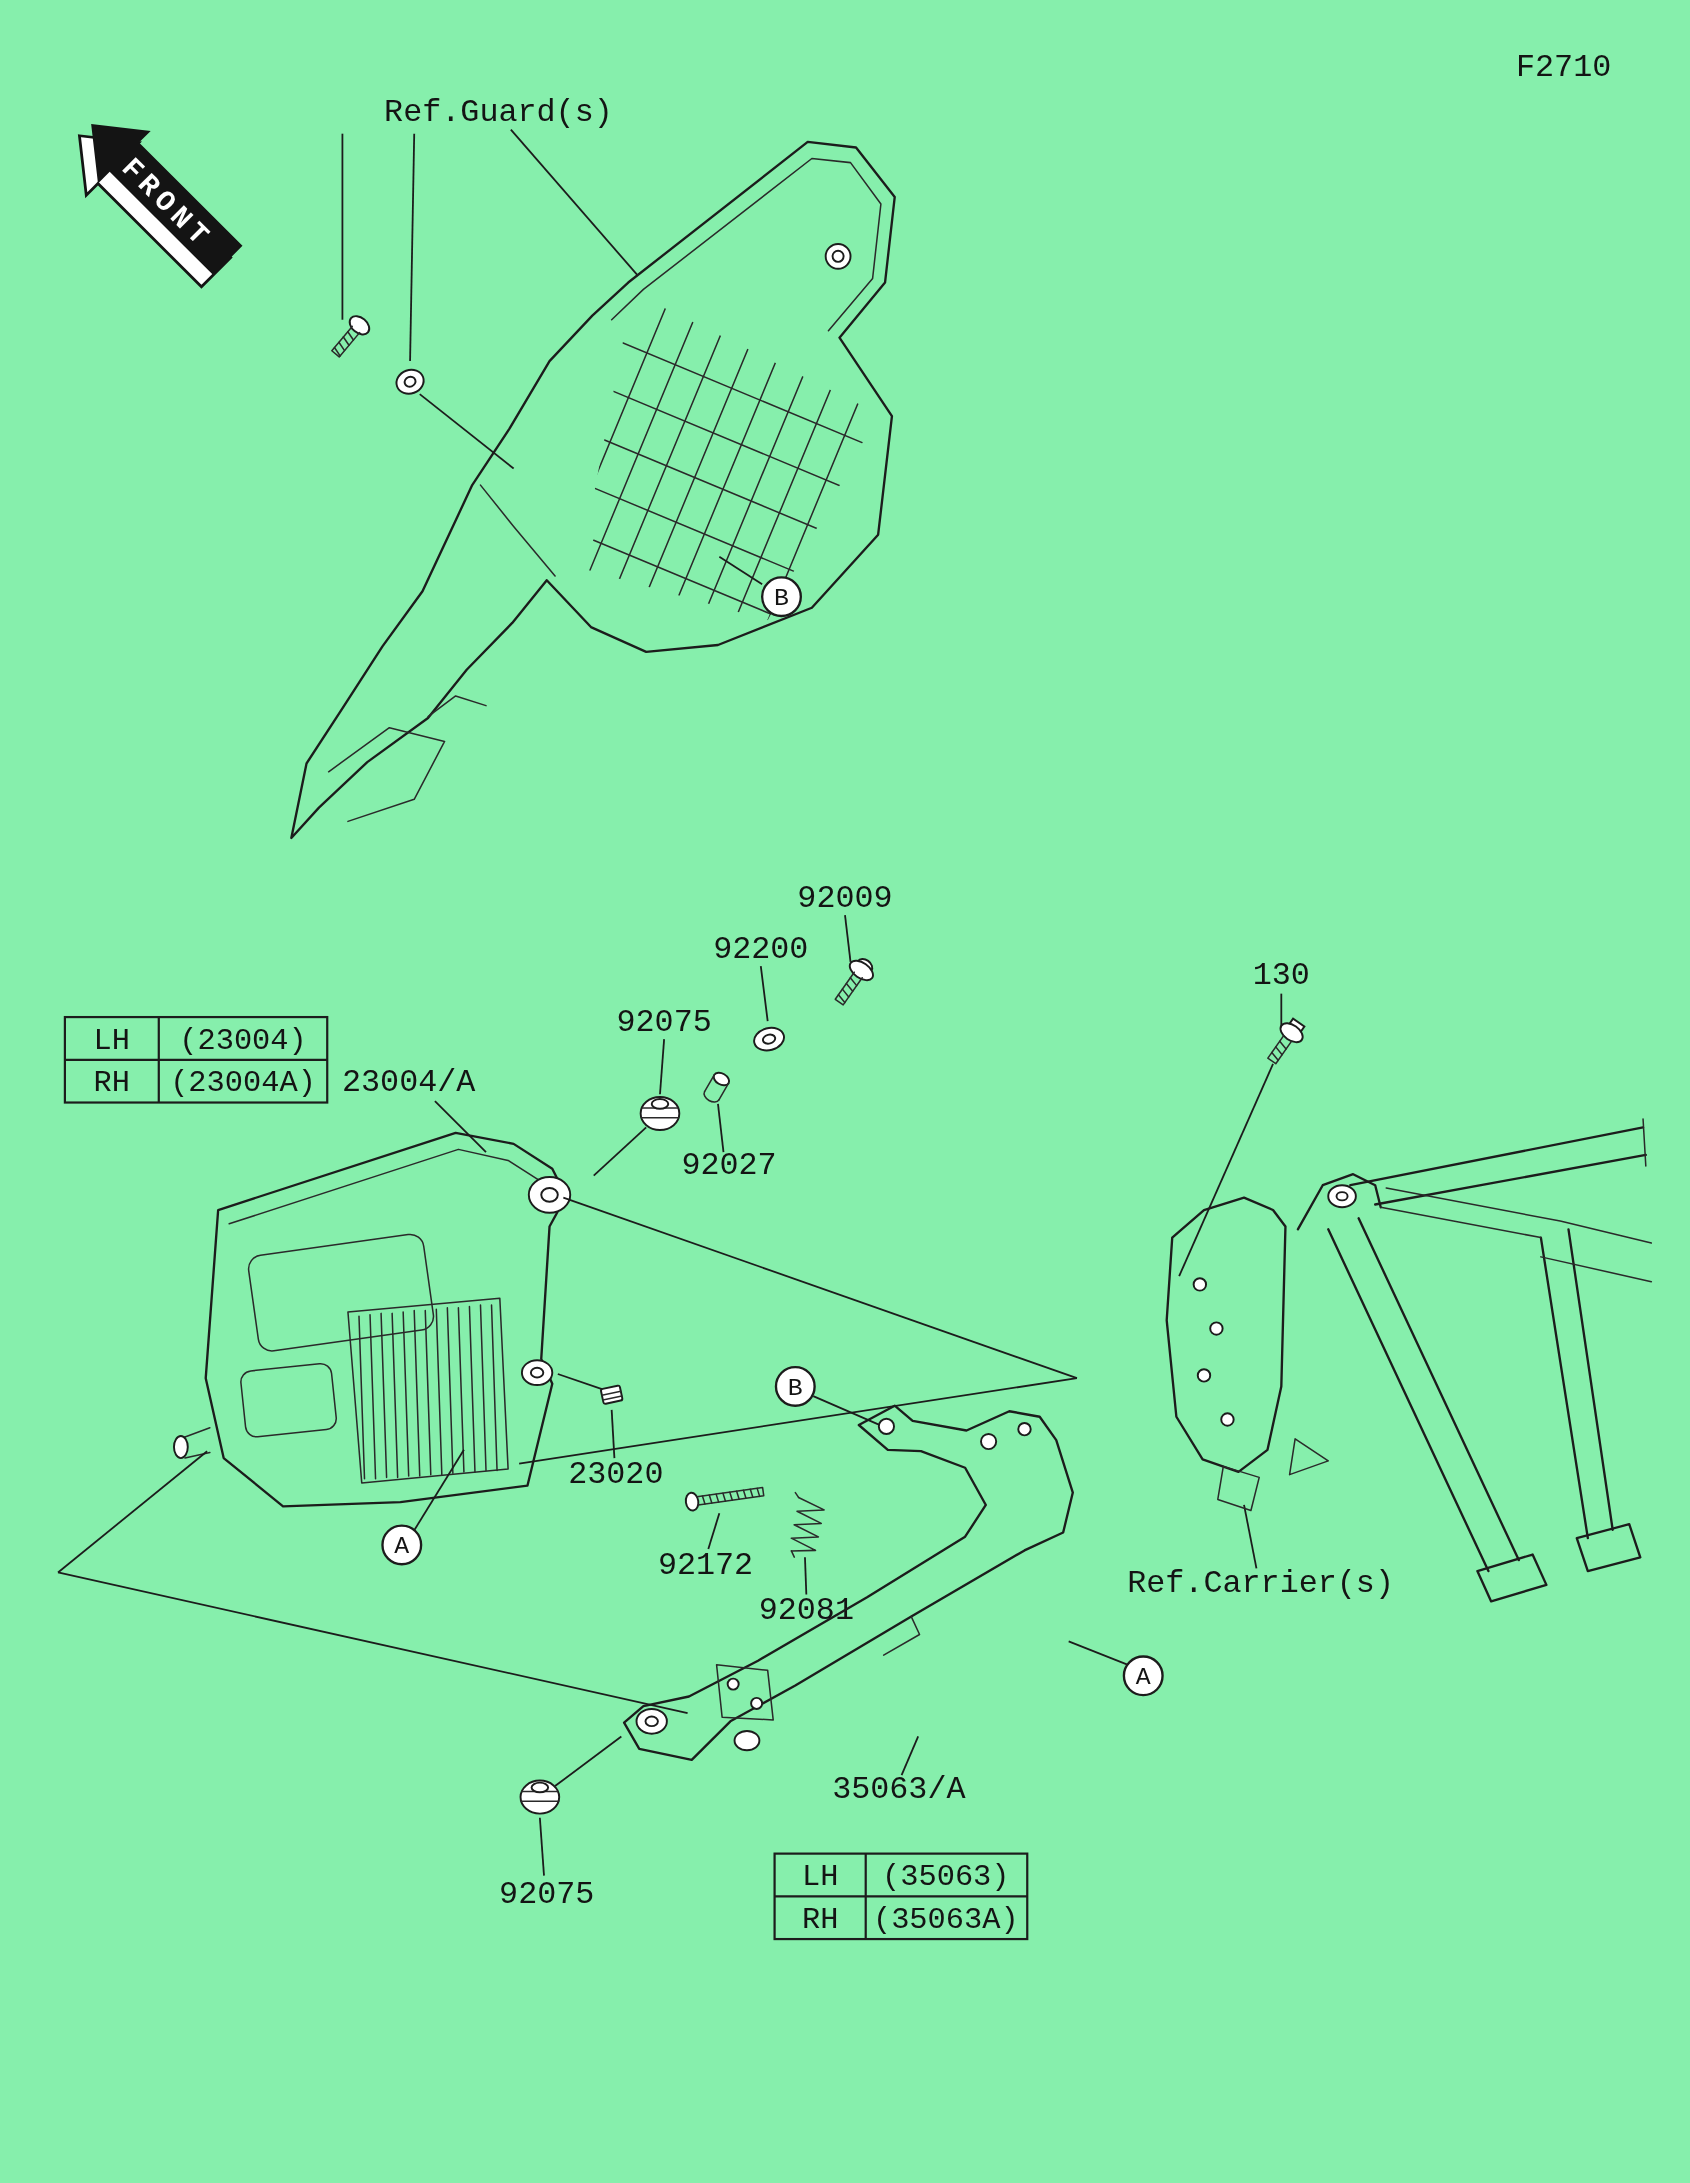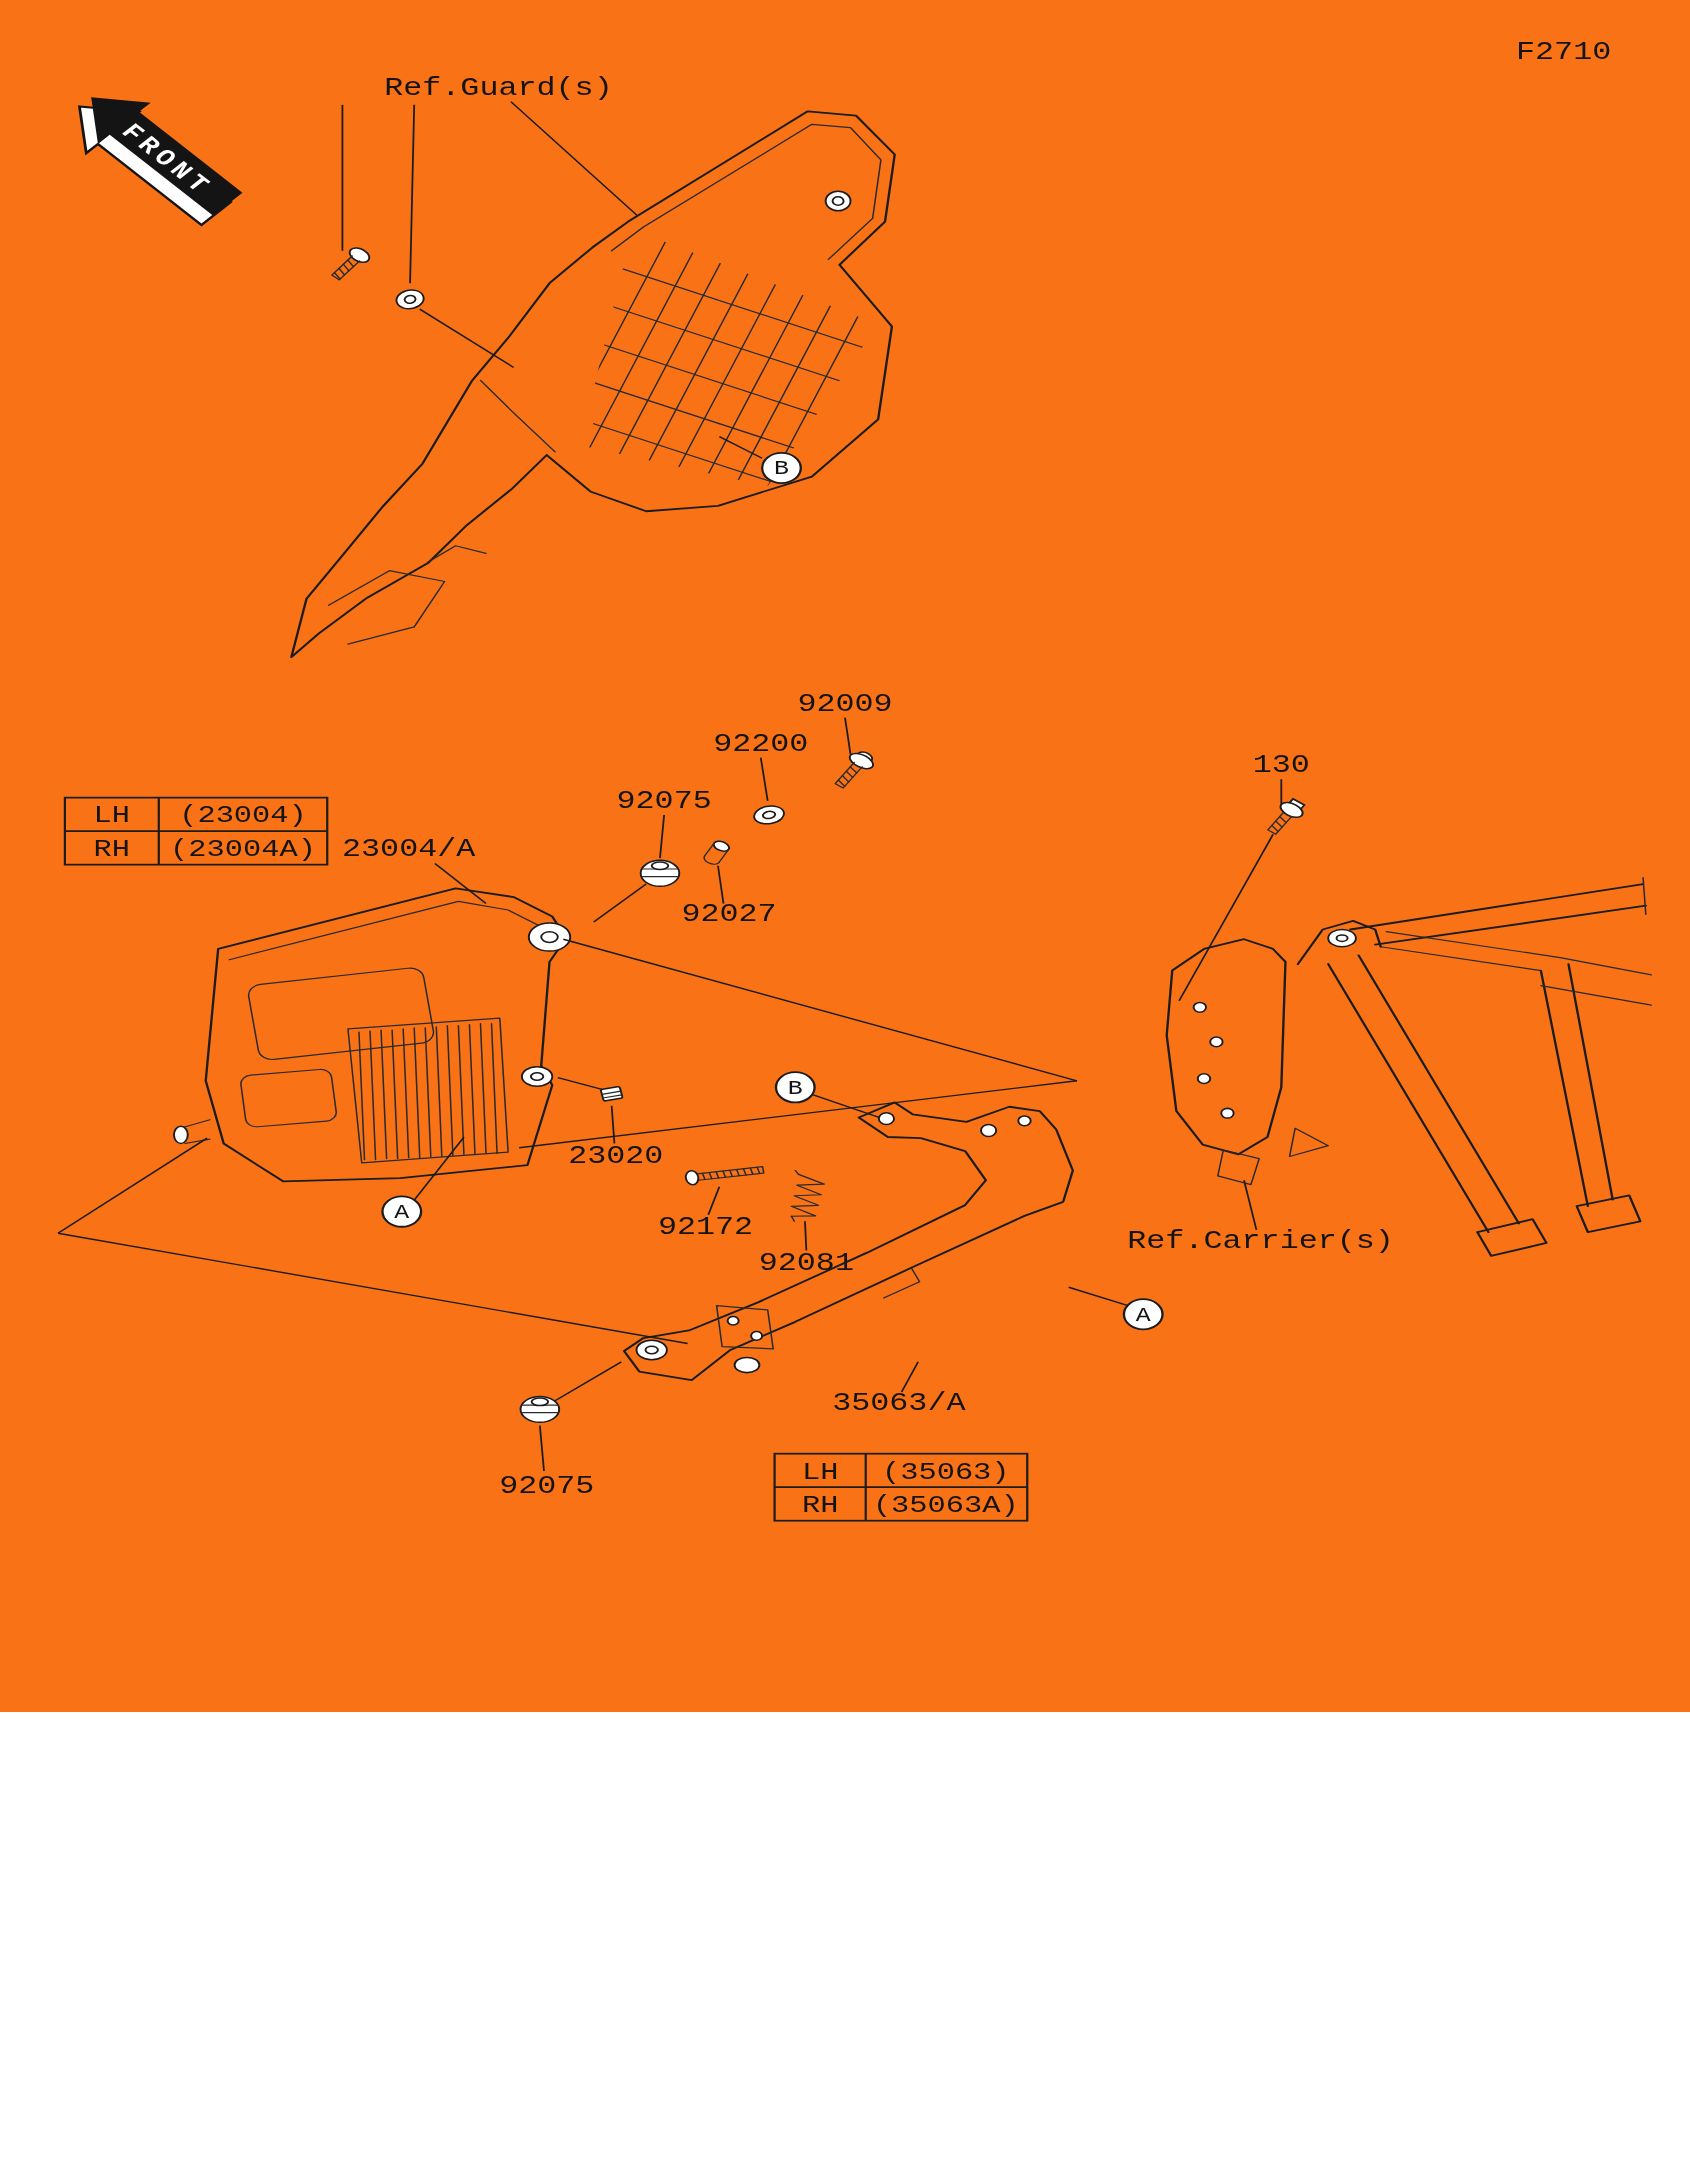--- a/index.html
+++ b/index.html
@@ -1,16 +1,16 @@
 <!DOCTYPE html>
 <html style="font-size:8.5px"><head>
 <meta charset="utf-8">
 <style>
   html,body{margin:0;padding:0;background:#ffffff;}
-  .page{position:relative;width:1690px;height:1712px;background:#f97316;overflow:hidden;}
+  .page{position:relative;width:1690px;height:2183px;background:#86efac;overflow:hidden;}
   svg{display:block;width:100%;height:100%;}
   text{font-family:"Liberation Mono","DejaVu Sans Mono",monospace;fill:#141414;}
   .lbl{font-size:23px;}
   .tbl{font-size:22px;}
   .callout-t{font-size:18px;}
   .fig{font-size:23px;}
   .front-txt{font-size:21px;font-weight:bold;fill:#ffffff;letter-spacing:4px;}
   .ln{stroke:#1c1c1c;stroke-width:1.7;fill:none;stroke-linejoin:round;stroke-linecap:round;}
   .fine{stroke:#2a2a2a;stroke-width:1.1;fill:none;stroke-linejoin:round;stroke-linecap:round;}
   .leader{stroke:#1c1c1c;stroke-width:1.3;fill:none;}

